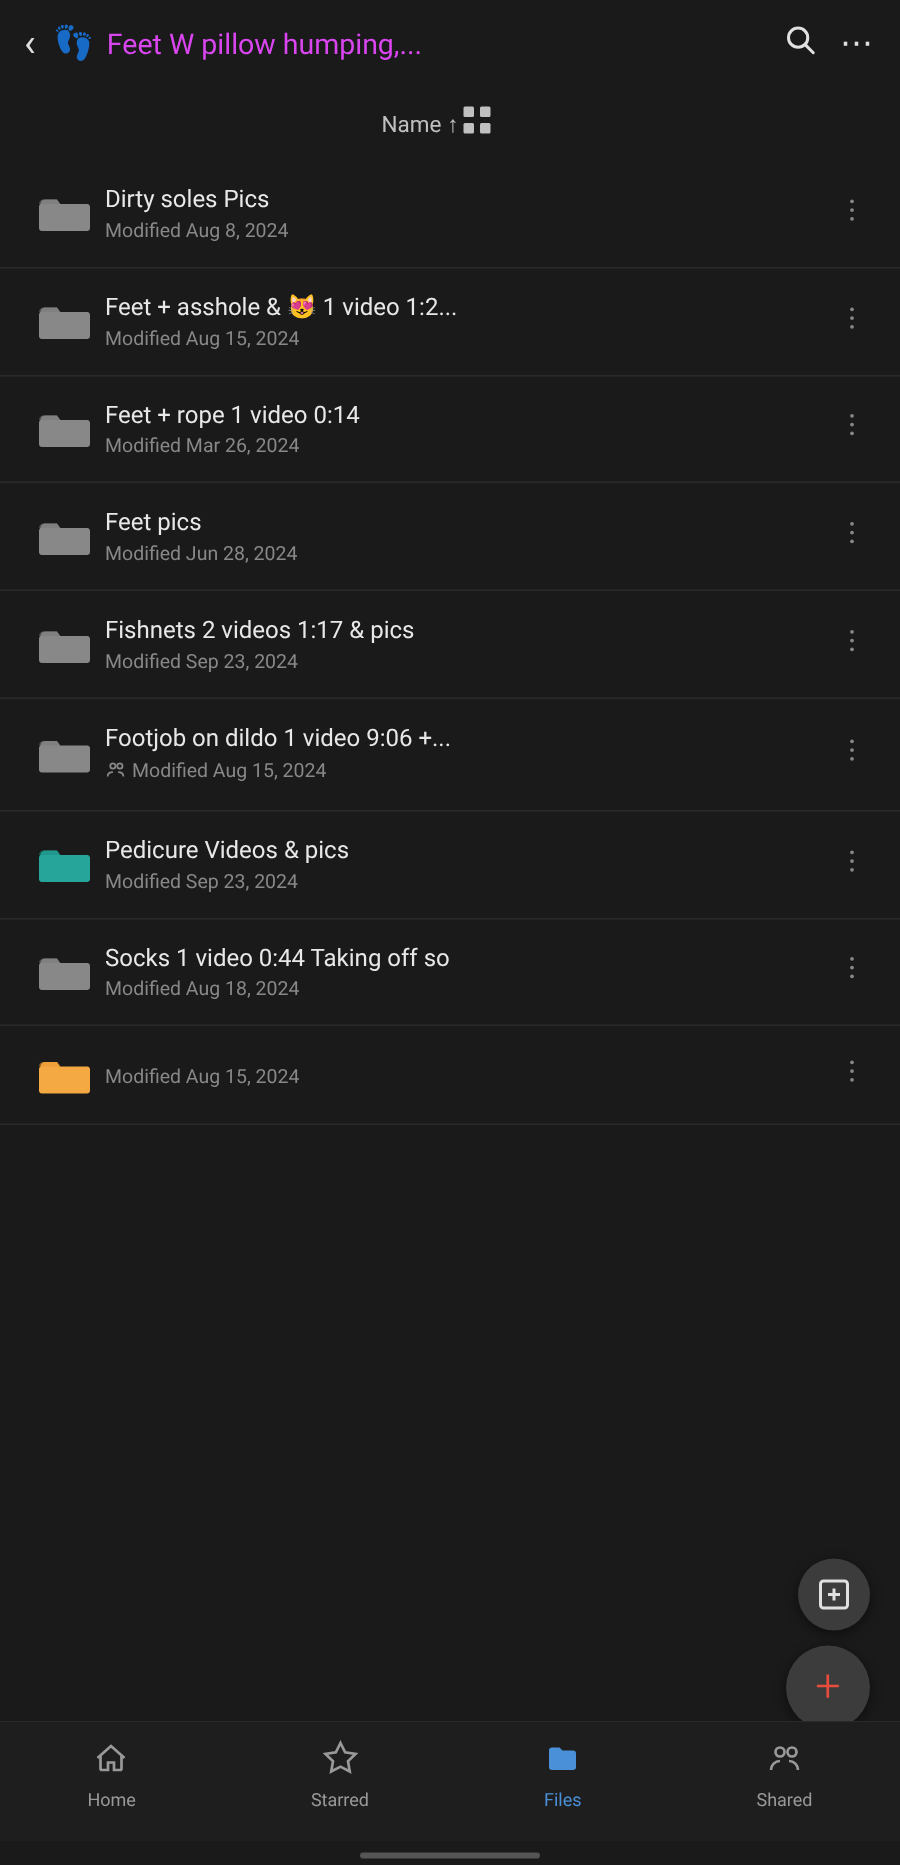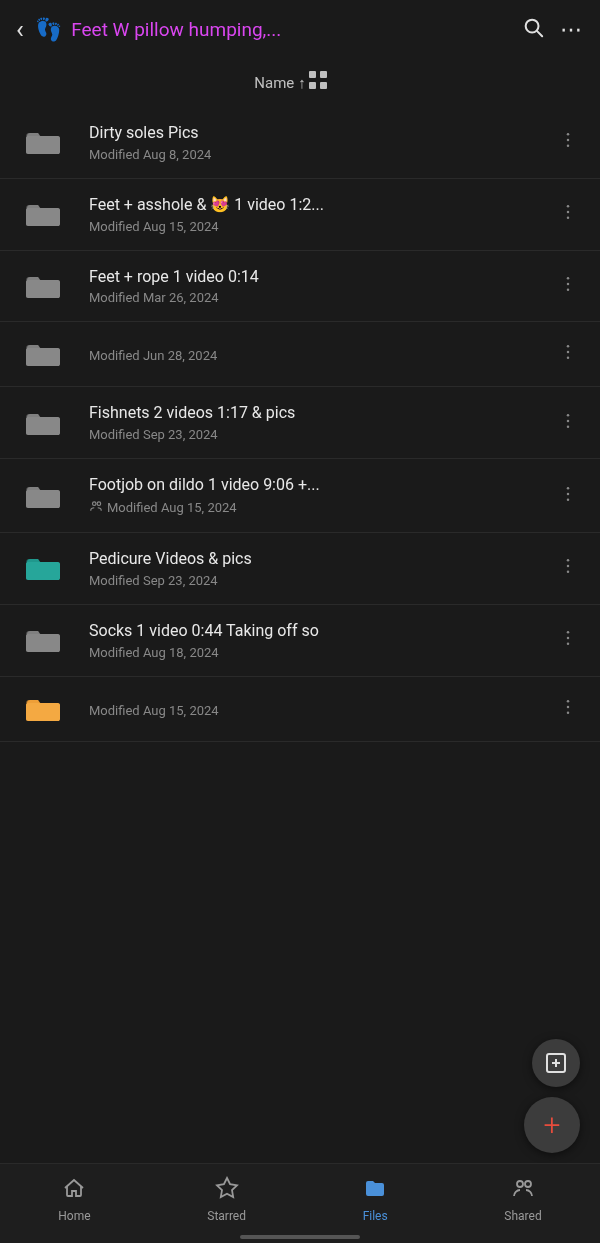--- a/index.html
+++ b/index.html
@@ -89,21 +89,20 @@
       width: 46px;
       flex-shrink: 0;
       display: flex;
       align-items: center;
       justify-content: center;
     }
     .file-info {
       flex: 1;
       min-width: 0;
       padding-left: 4px;
-      margin-left: 19px;
     }
     .file-name {
       font-size: 16px;
       color: #e8e8e8;
       font-weight: 400;
       white-space: nowrap;
       overflow: hidden;
       text-overflow: ellipsis;
       line-height: 1.3;
     }
@@ -161,21 +160,21 @@
     .fab-plus {
       color: #e74c3c;
       font-size: 28px;
       font-weight: 300;
       line-height: 1;
     }
 
     
     .bottom-nav {
       position: fixed;
-      bottom: 0;
+      bottom: 16px;
       left: 0;
       width: 600px;
       background: #1e1e1e;
       border-top: 1px solid #2a2a2a;
       display: flex;
       justify-content: space-around;
       align-items: center;
       padding: 8px 0 16px 0;
       z-index: 100;
     }
@@ -305,20 +304,21 @@
         </svg></div>
     </div>
     <div class="file-item">
       <div class="folder-icon-wrap">
     <svg width="36" height="28" viewBox="0 0 36 28">
       <path d="M2 8 C2 6 3.5 5 5 5 L13 5 L15 8 L33 8 C34.5 8 35 9 35 10 L35 24 C35 25.5 34 26 33 26 L3 26 C1.5 26 1 25 1 24 L1 10 C1 9 1.5 8 2 8Z" fill="#888"></path>
       <path d="M1 10 L1 8 C1 6.5 2 5 3.5 5 L13 5 L15.5 8 L1 8Z" fill="#777" opacity="0.5"></path>
     </svg>
   </div>
       <div class="file-info">
+        <div class="file-name">Feet pics</div>
         <div class="file-meta">
           <span>Modified Jun 28, 2024</span>
         </div>
       </div>
       <div class="file-more"><svg width="20" height="20" viewBox="0 0 24 24" fill="#888">
           <circle cx="12" cy="5" r="1.5"></circle>
           <circle cx="12" cy="12" r="1.5"></circle>
           <circle cx="12" cy="19" r="1.5"></circle>
         </svg></div>
     </div>

